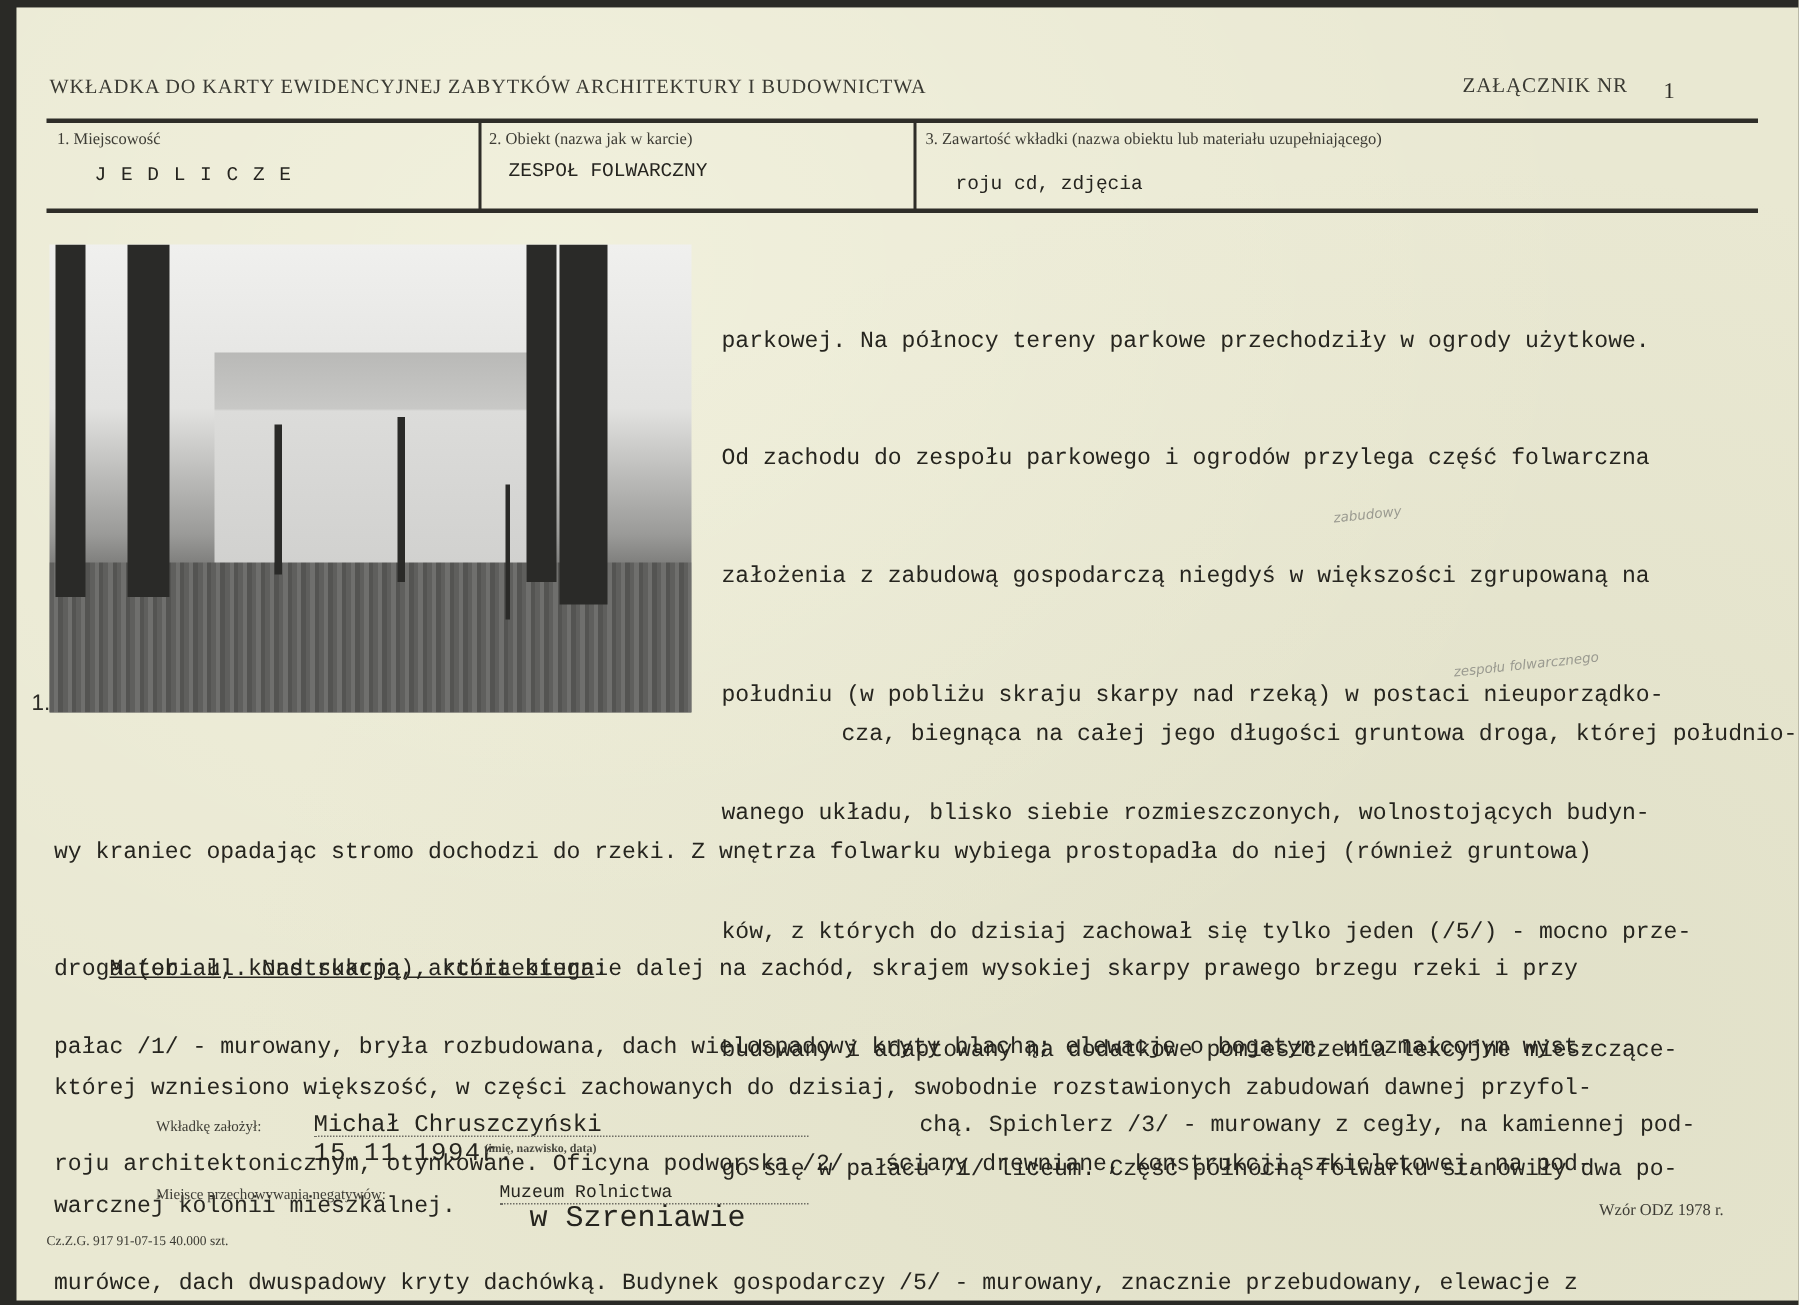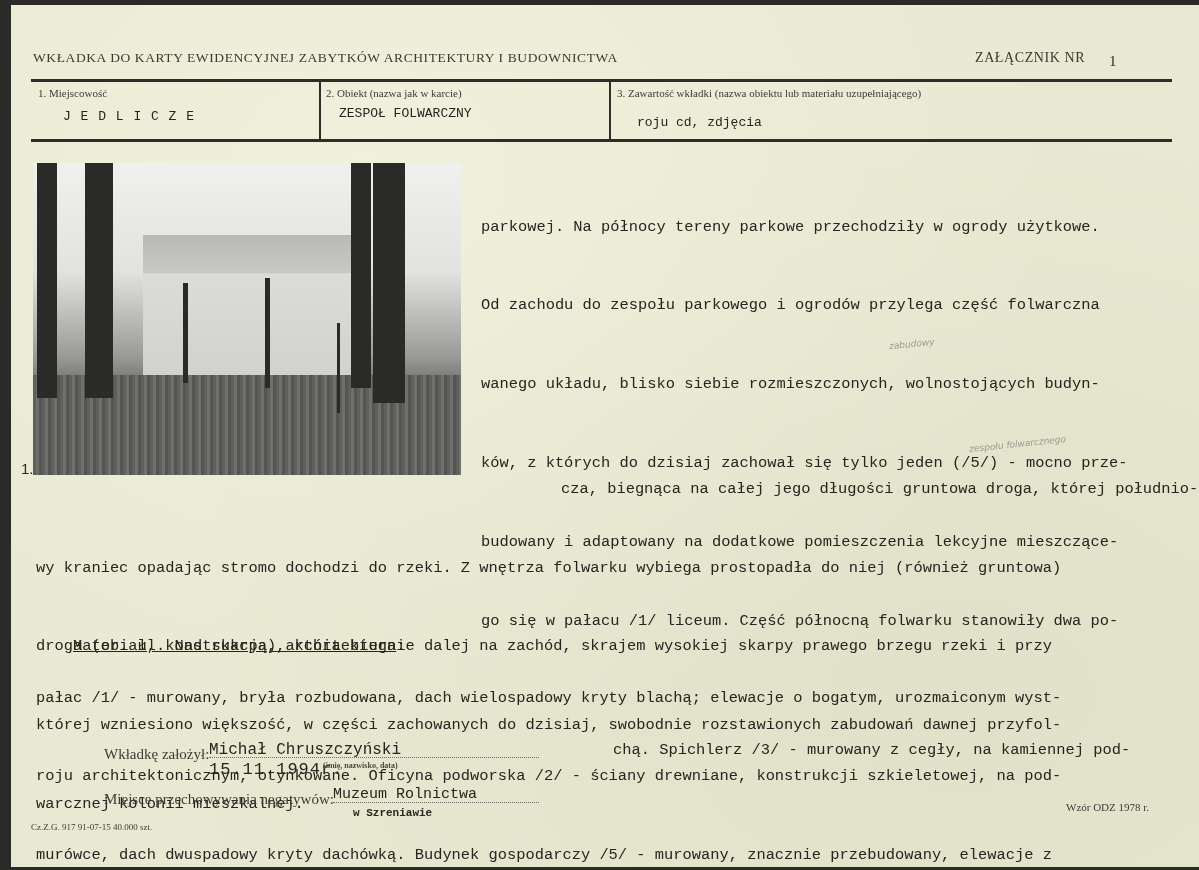--- a/index.html
+++ b/index.html
@@ -64,21 +64,21 @@
     }
     .typed {
       position: absolute; font-size: 15.4px; line-height: 26.3px;
       white-space: pre; color: #26251f;
     }
     .heading-underline { text-decoration: underline; }
     .pencil {
       position: absolute; font-family: "DejaVu Sans", sans-serif; font-size: 9px;
       color: #9a9a90; font-style: italic; transform: rotate(-6deg);
     }
-    .footer-label { position: absolute; font-size: 15px; color: #3d3c35; }
+    .footer-label { position: absolute; font-size: 10px; color: #3d3c35; }
     .dotted {
       position: absolute; border-bottom: 1px dotted #6e6d64; height: 0;
     }
     .small-note { position: absolute; font-size: 8px; color: #4a4940; }
     .print-code { position: absolute; font-size: 9px; color: #3d3c35; }
     .wzor { position: absolute; font-size: 11px; color: #3d3c35; }
   </style>
 </head>
 <body>
 
@@ -112,20 +112,22 @@
     <div class="trunk" style="left:340px; top:0; width:32px; height:240px;"></div>
     <div class="trunk" style="left:150px; top:120px; width:5px; height:100px;"></div>
     <div class="trunk" style="left:232px; top:115px; width:5px; height:110px;"></div>
     <div class="trunk" style="left:304px; top:160px; width:3px; height:90px;"></div>
   </div>
   <div class="photo-caption">1.</div>
 
   <div class="typed mono" style="left:470px; top:156px;">
     <div>parkowej. Na północy tereny parkowe przechodziły w ogrody użytkowe.</div>
     <div>Od zachodu do zespołu parkowego i ogrodów przylega część folwarczna</div>
+    <div>założenia z zabudową gospodarczą niegdyś w większości zgrupowaną na</div>
+    <div>południu (w pobliżu skraju skarpy nad rzeką) w postaci nieuporządko-</div>
     <div>wanego układu, blisko siebie rozmieszczonych, wolnostojących budyn-</div>
     <div>ków, z których do dzisiaj zachował się tylko jeden (/5/) - mocno prze-</div>
     <div>budowany i adaptowany na dodatkowe pomieszczenia lekcyjne mieszczące-</div>
     <div>go się w pałacu /1/ liceum. Część północną folwarku stanowiły dwa po-</div>
     
     
     
   </div>
   <div class="typed mono" style="left:550px; top:471px;">cza, biegnąca na całej jego długości gruntowa droga, której południo-</div>
 
@@ -151,19 +153,19 @@
   </div>
   <div class="typed mono" style="left:602px; top:732px;">chą. Spichlerz /3/ - murowany z cegły, na kamiennej pod-</div>
 
   <div class="footer-label serif" style="left:93px; top:741px;">Wkładkę założył:</div>
   <div class="typed mono" style="left:198px; top:732px; font-size:16px;text-align:center;">Michał Chruszczyński</div>
   <div class="dotted" style="left:198px; top:752px; width:330px;"></div>
   <div class="typed mono" style="left:198px; top:752px; font-size:17px; letter-spacing:1px;">15.11.1994r.</div>
   <div class="small-note serif" style="left:312px; top:756px;font-weight:bold;">(imię, nazwisko, data)</div>
 
   <div class="footer-label serif" style="left:93px; top:786px;">Miejsce przechowywania negatywów:</div>
-  <div class="typed mono" style="left:322px; top:777px; font-size:15px;">Muzeum Rolnictwa</div>
+  <div class="typed mono" style="left:322px; top:777px; font-size:12px;">Muzeum Rolnictwa</div>
   <div class="dotted" style="left:322px; top:797px; width:206px;"></div>
-  <div class="typed mono" style="left:342px; top:795px; font-size:11px;font-weight:bold;">w Szreniawie</div>
+  <div class="typed mono" style="left:342px; top:795px; font-size:20px;">w Szreniawie</div>
 
   <div class="print-code serif" style="left:20px; top:817px;">Cz.Z.G. 917 91-07-15 40.000 szt.</div>
   <div class="wzor serif" style="left:1055px; top:796px;">Wzór ODZ 1978 r.</div>
 </div>
 
 </body></html>

